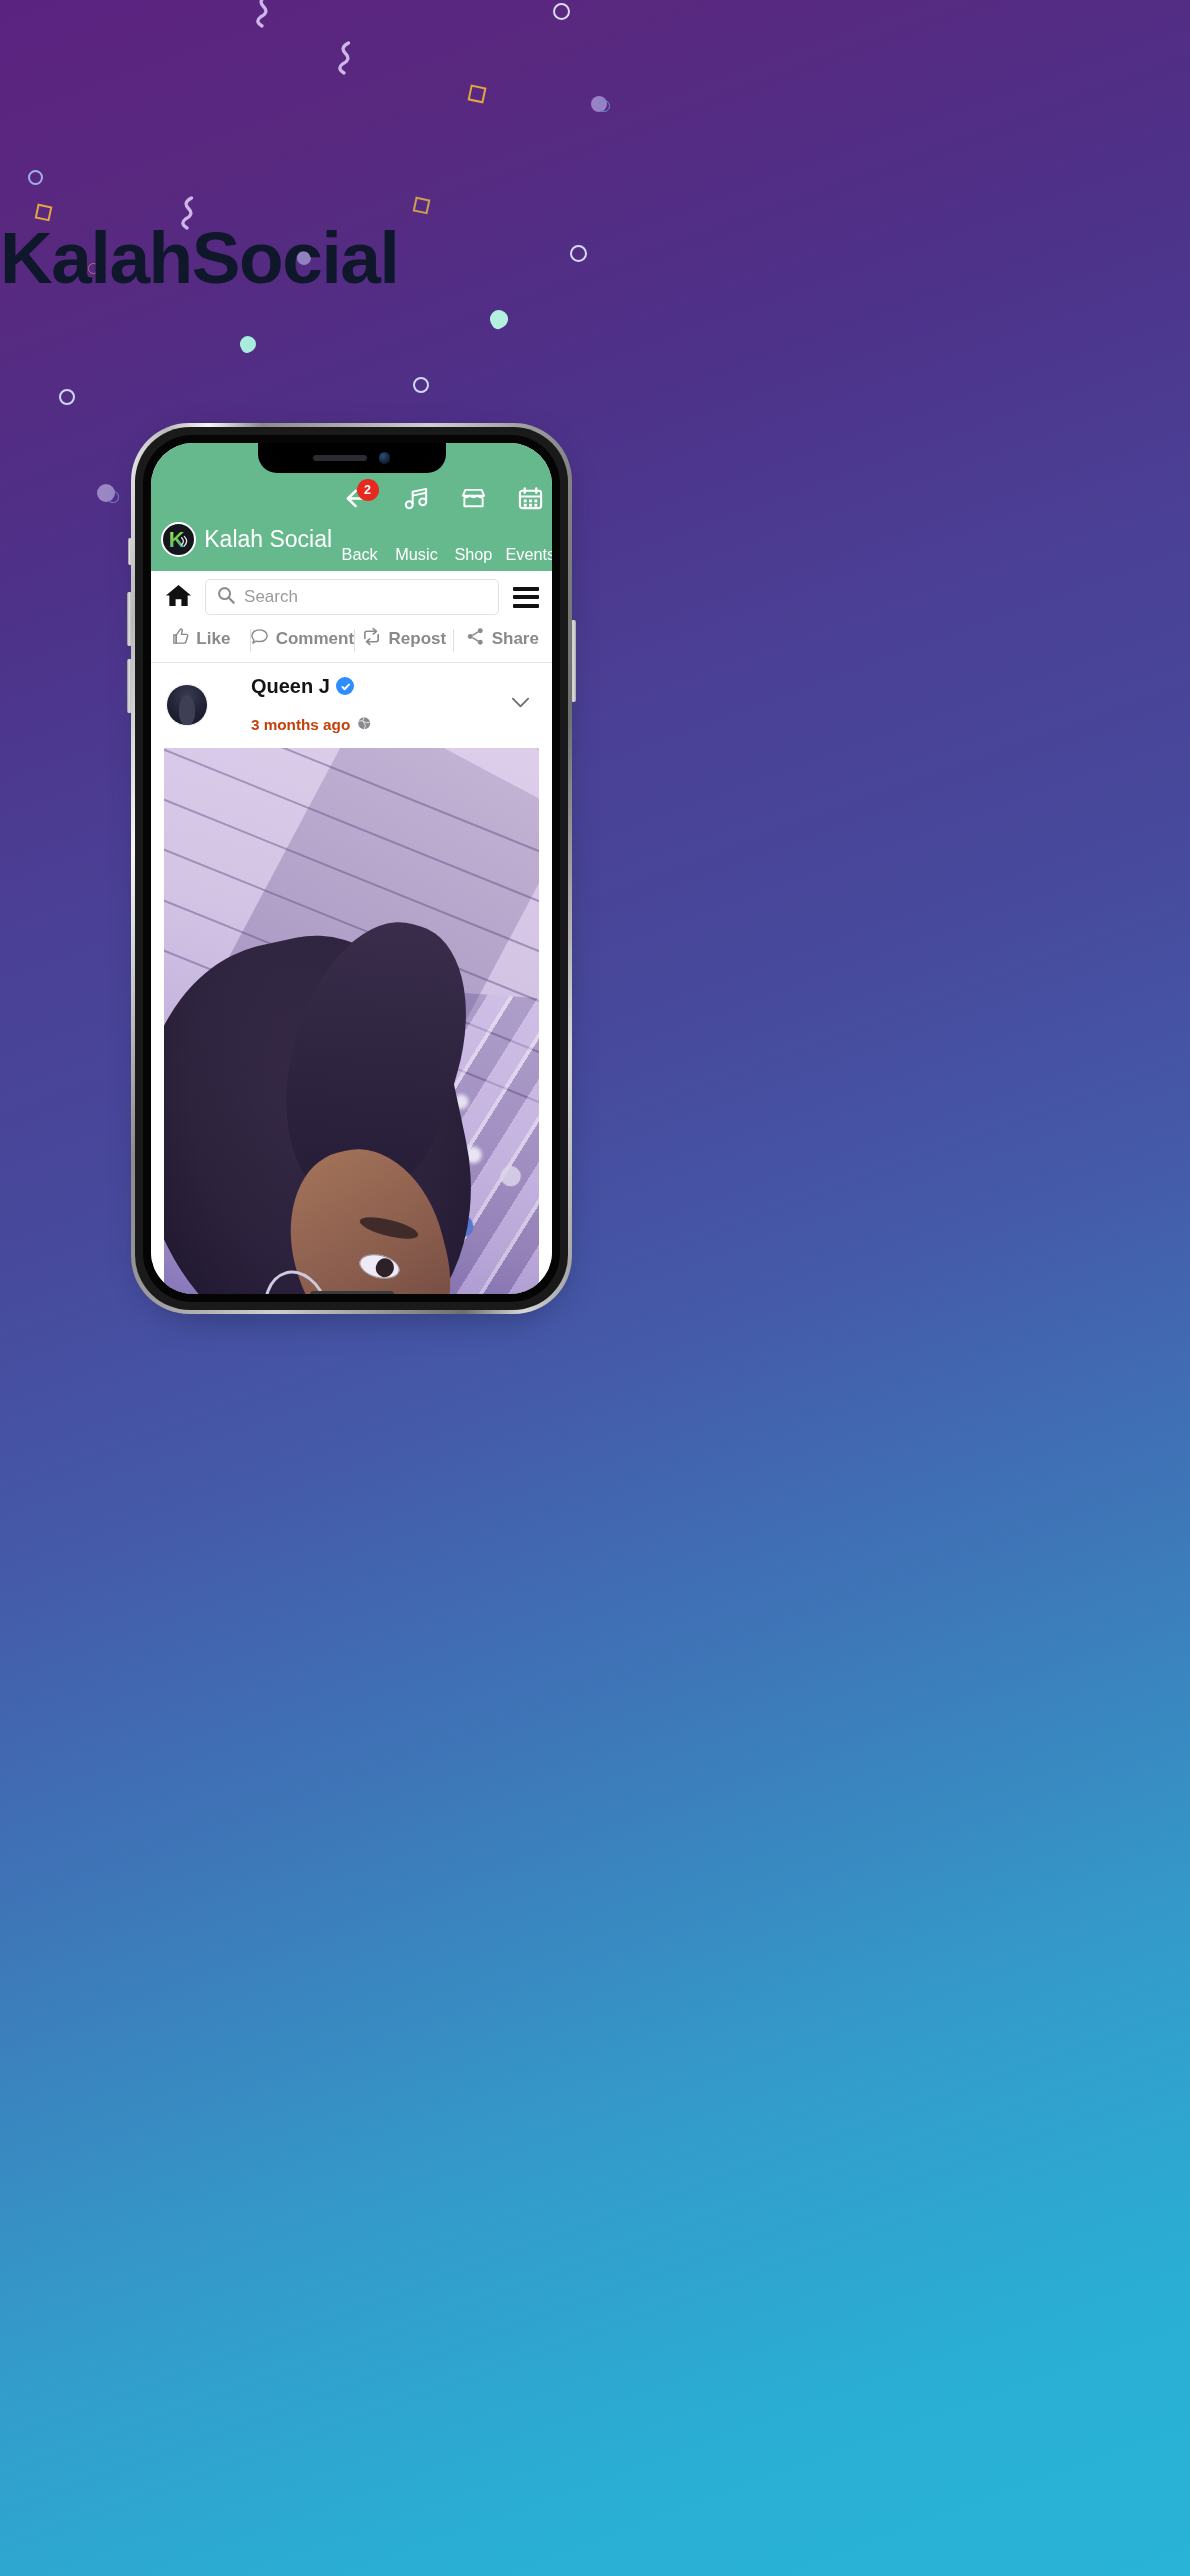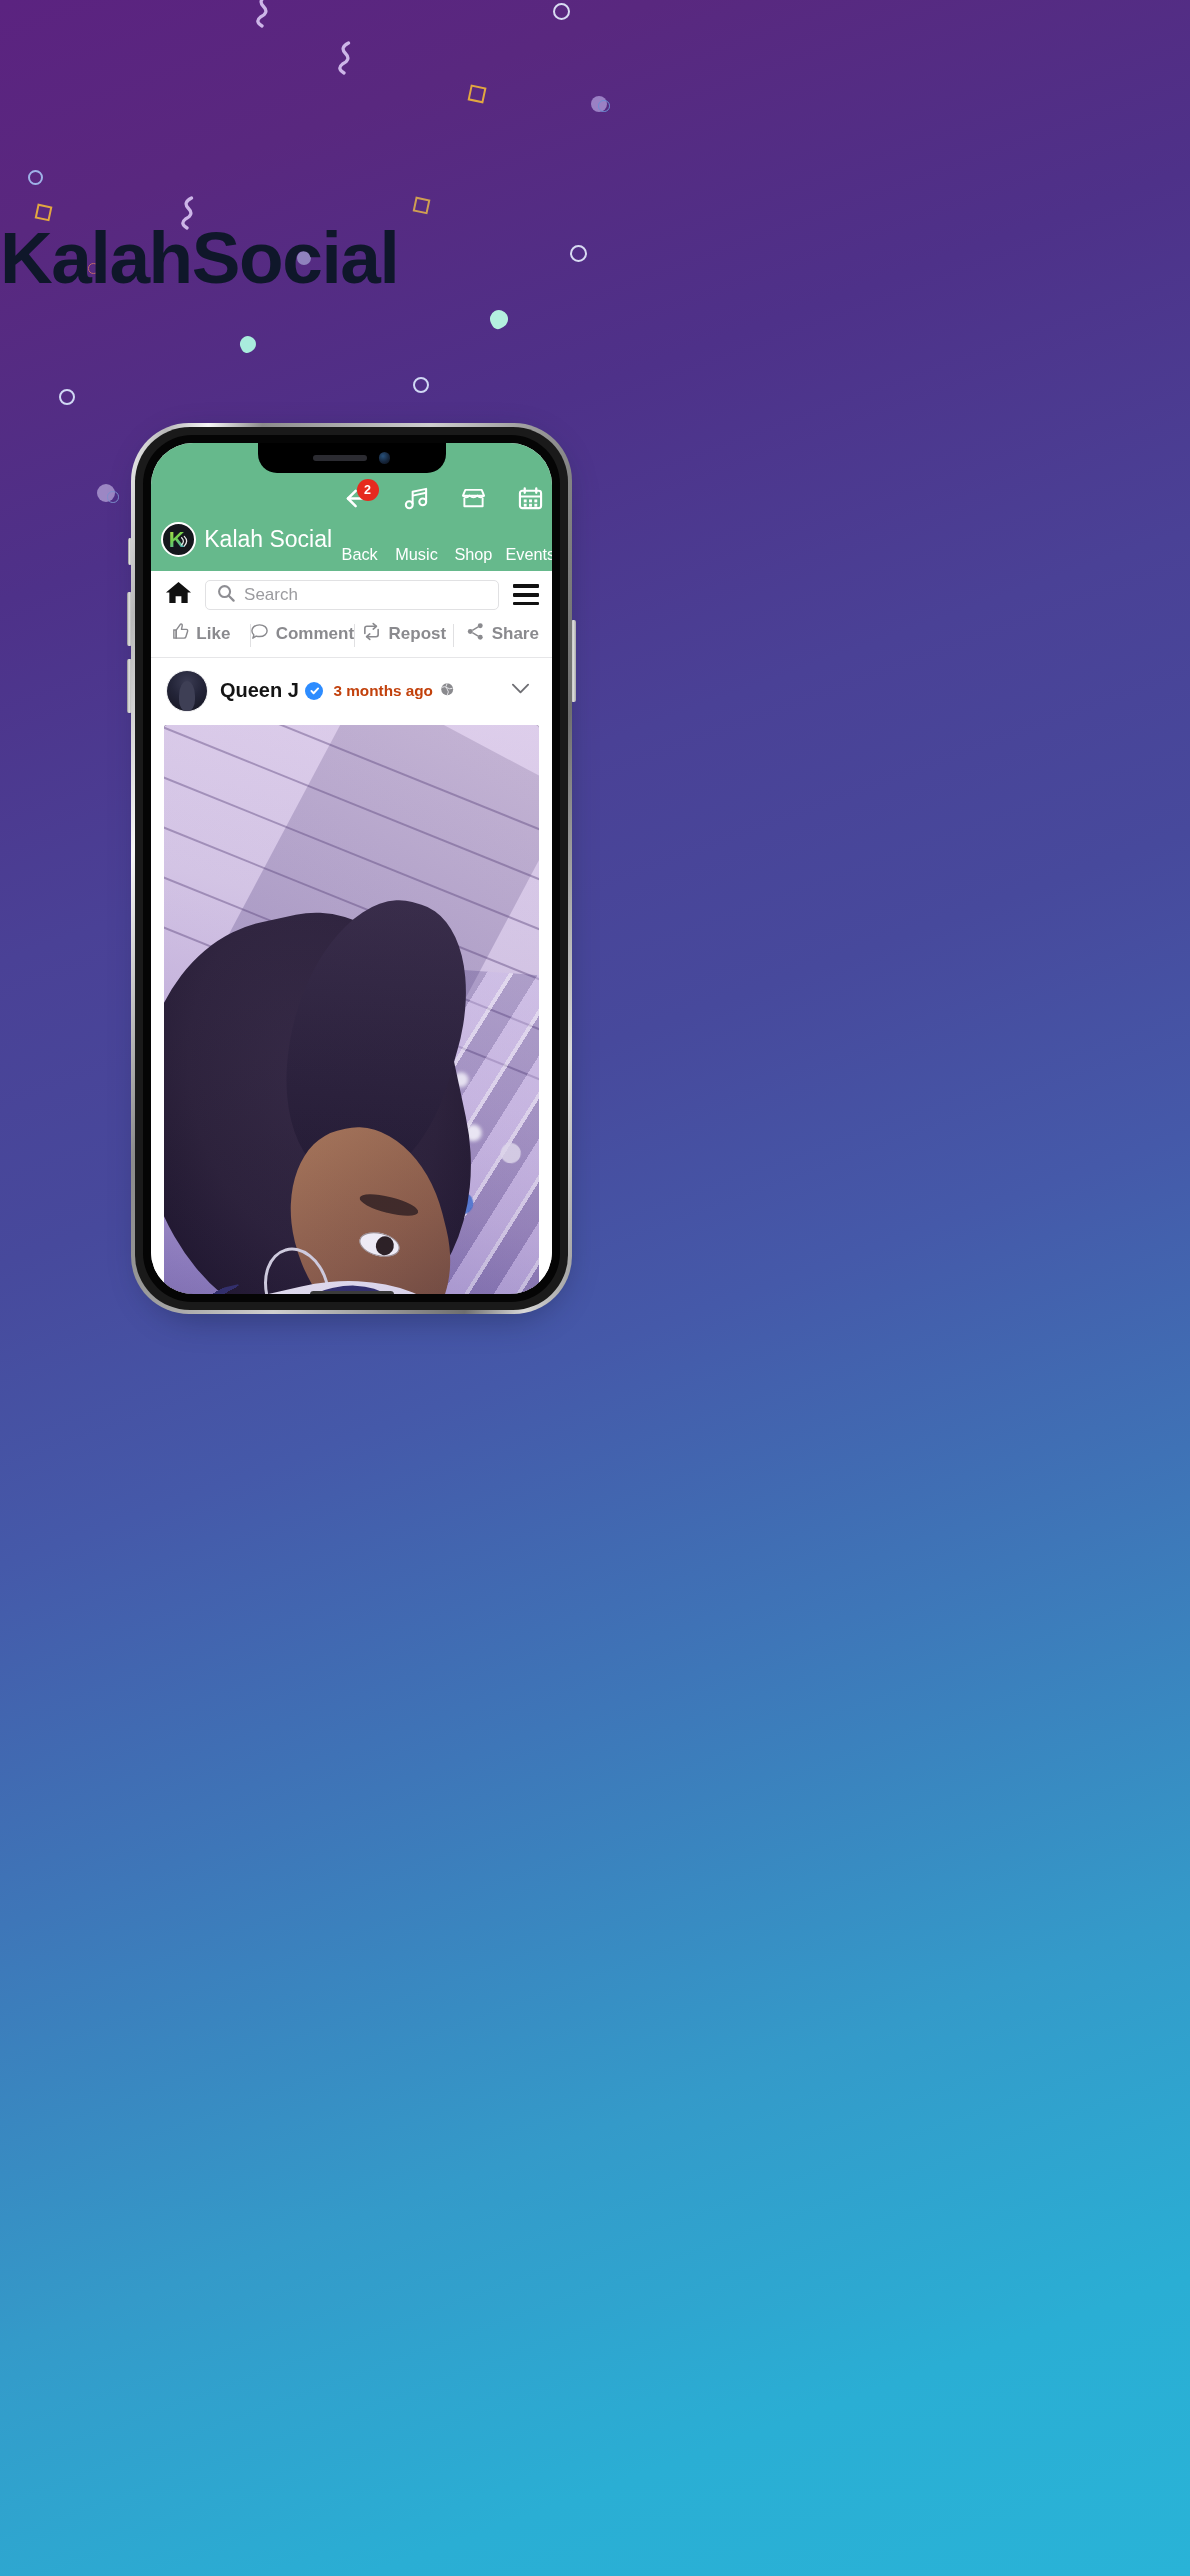--- a/index.html
+++ b/index.html
@@ -170,21 +170,21 @@
   
   .search-row {
     display:flex; align-items:center; gap:11.5px;
     padding:8.6px 11.5px 7.7px 13.4px;
     background:#ffffff;
     flex:0 0 auto;
   }
   .home-ico { flex:0 0 auto; }
   .search-box {
     flex:1 1 auto;
-    height:30px;
+    height:36px;
     border:1px solid #e1e1e3;
     border-radius:5px;
     background:#fff;
     display:flex; align-items:center;
     gap:8.6px; padding:0 11.5px;
   }
   .search-placeholder {
     color:#9b9b9f; font-size:17px;
   }
   .burger { flex:0 0 auto; display:flex; flex-direction:column; gap:4.8px; padding:1.9px 1.9px; }
@@ -223,21 +223,21 @@
     width:42px; height:42px; border-radius:50%;
     border:1.9px solid #eeeef0;
     background:radial-gradient(circle at 50% 28%, #3a3b52 0%, #242539 45%, #14141f 100%);
     position:relative; overflow:hidden; flex:0 0 auto;
   }
   .avatar::after{
     content:""; position:absolute; left:30%; top:26%;
     width:40%; height:74%; border-radius:50% 50% 40% 40%;
     background:#3e3f55;
   }
-  .post-meta { display:flex; flex-direction:row; gap:10px; }
+  .post-meta { display:flex; flex-direction:column; gap:18px;margin-left:31px; }
   .post-name-row { display:flex; align-items:center; gap:6.7px; }
   .post-name { font-size:20px; font-weight:bold; color:#141414; }
   .verified {
     width:18px; height:18px; border-radius:50%;
     background:#2d8cff;
     display:flex; align-items:center; justify-content:center;
     flex:0 0 auto;
   }
   .post-time-row { display:flex; align-items:center; gap:6.7px; }
   .post-time { font-size:15.3px; font-weight:bold; color:#c2410c; }

